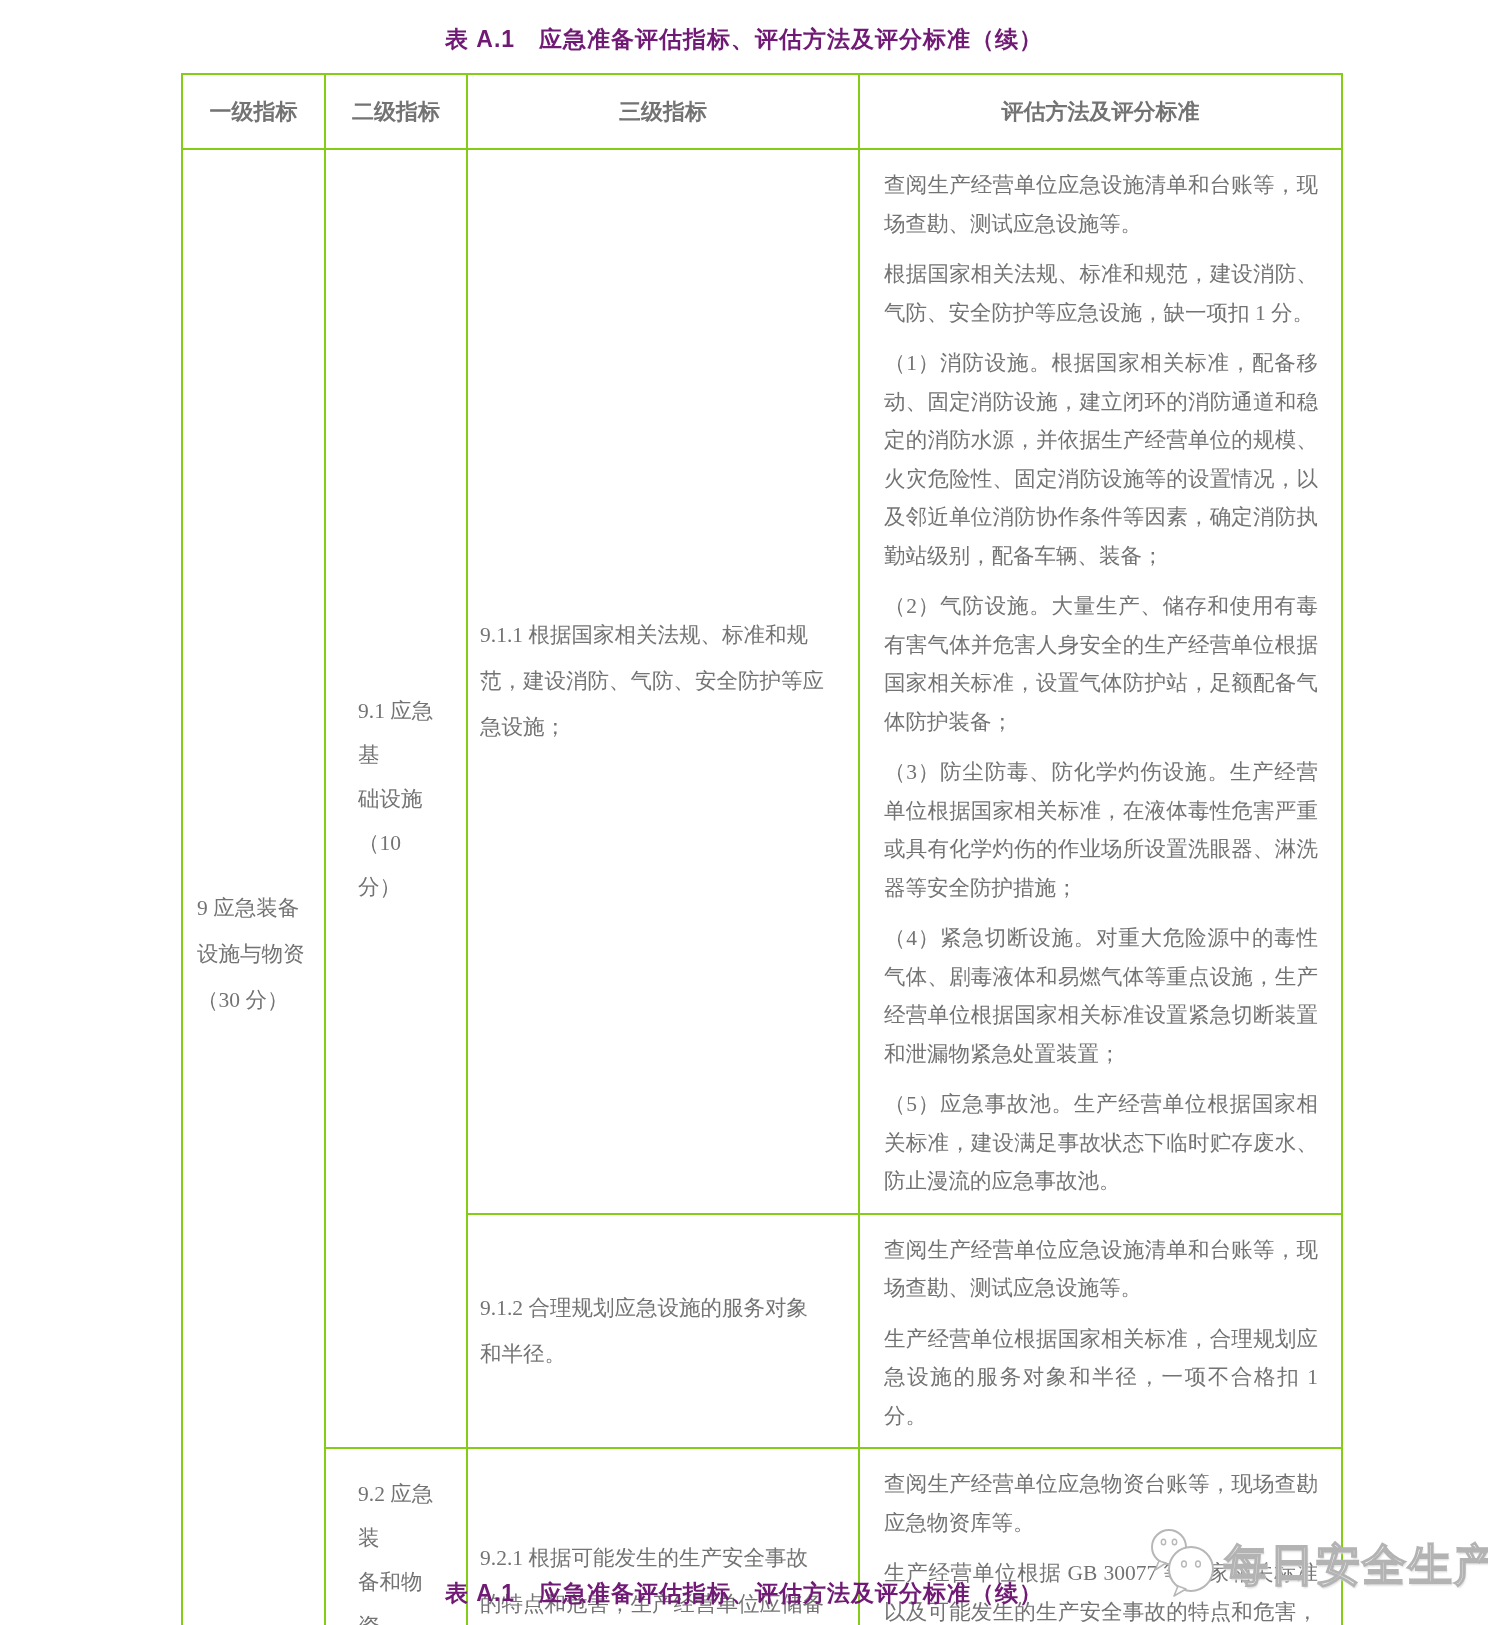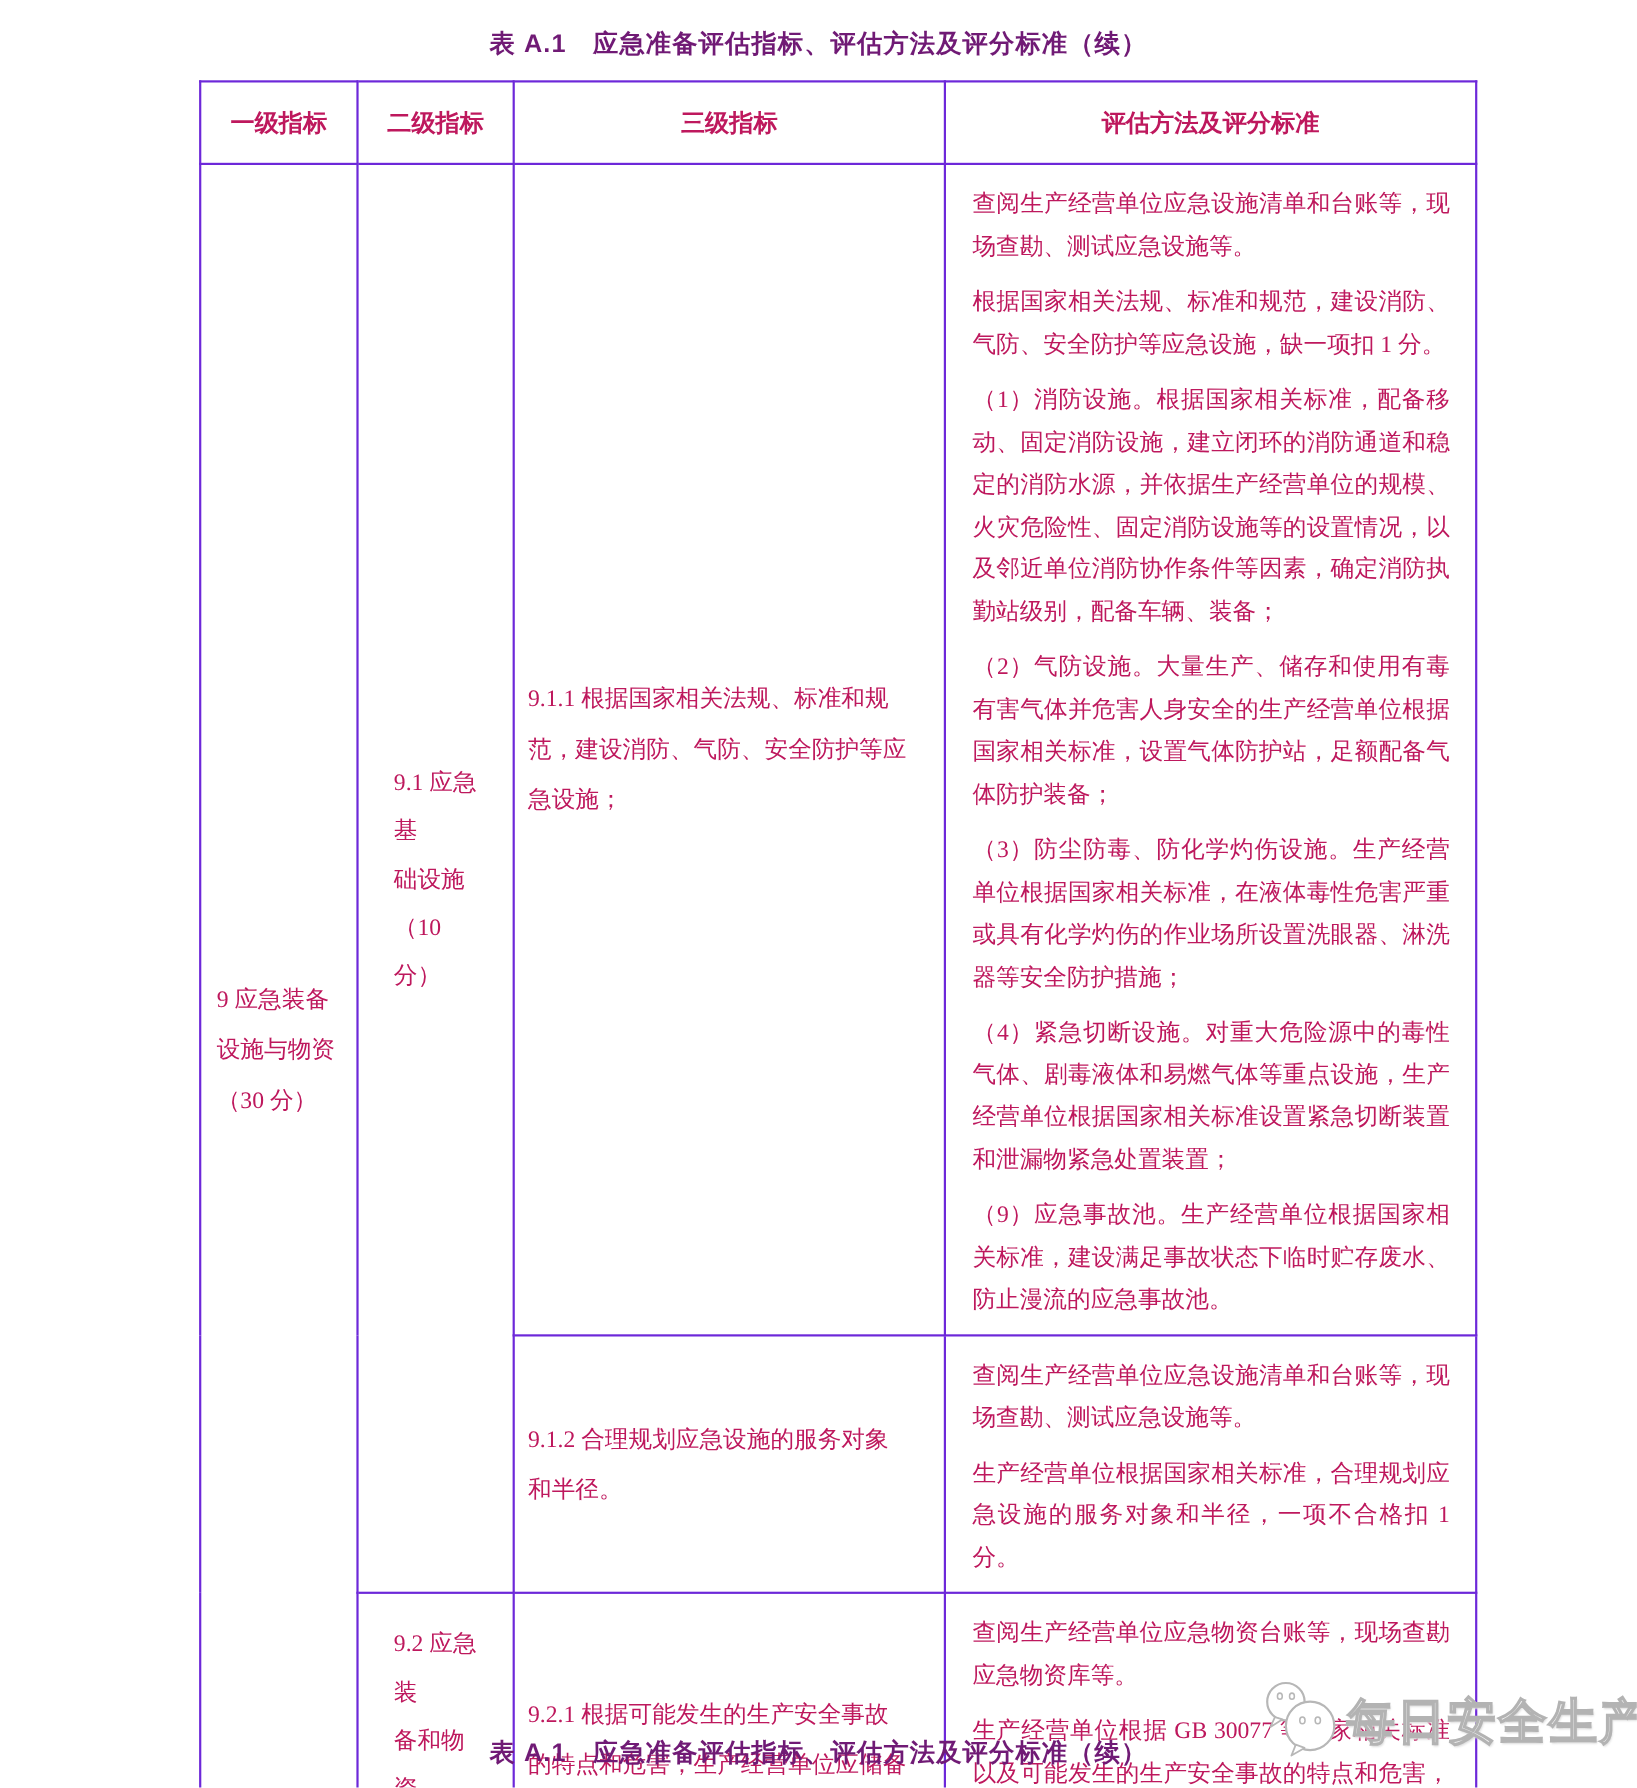--- a/index.html
+++ b/index.html
@@ -31,22 +31,22 @@
   .doc-title.bottom { top: 1578px; }
 
   table.eval {
     position: absolute;
     left: 181px; top: 73px;
     width: 1160px;
     border-collapse: collapse;
     table-layout: fixed;
   }
   table.eval th, table.eval td {
-    border: 2px solid #6d28d9;
-    color: #be185d;
+    border: 2px solid #84cc16;
+    color: #737373;
   }
   table.eval th {
     font-family: "Liberation Sans", sans-serif;
     font-weight: bold;
     font-size: 22px;
     text-align: center;
     vertical-align: middle;
     height: 75px;
     padding: 0;
   }
@@ -126,21 +126,21 @@
       <td class="c3">9.1.1 根据国家相关法规、标准和规
 范，建设消防、气防、安全防护等应
 急设施；</td>
       <td class="c4">
         <p>查阅生产经营单位应急设施清单和台账等，现场查勘、测试应急设施等。</p>
         <p>根据国家相关法规、标准和规范，建设消防、气防、安全防护等应急设施，缺一项扣 1 分。</p>
         <p>（1）消防设施。根据国家相关标准，配备移动、固定消防设施，建立闭环的消防通道和稳定的消防水源，并依据生产经营单位的规模、火灾危险性、固定消防设施等的设置情况，以及邻近单位消防协作条件等因素，确定消防执勤站级别，配备车辆、装备；</p>
         <p>（2）气防设施。大量生产、储存和使用有毒有害气体并危害人身安全的生产经营单位根据国家相关标准，设置气体防护站，足额配备气体防护装备；</p>
         <p>（3）防尘防毒、防化学灼伤设施。生产经营单位根据国家相关标准，在液体毒性危害严重或具有化学灼伤的作业场所设置洗眼器、淋洗器等安全防护措施；</p>
         <p>（4）紧急切断设施。对重大危险源中的毒性气体、剧毒液体和易燃气体等重点设施，生产经营单位根据国家相关标准设置紧急切断装置和泄漏物紧急处置装置；</p>
-        <p>（9）应急事故池。生产经营单位根据国家相关标准，建设满足事故状态下临时贮存废水、防止漫流的应急事故池。</p>
+        <p>（5）应急事故池。生产经营单位根据国家相关标准，建设满足事故状态下临时贮存废水、防止漫流的应急事故池。</p>
       </td>
     </tr>
     <tr class="r2">
       <td class="c3">9.1.2 合理规划应急设施的服务对象
 和半径。</td>
       <td class="c4">
         <p>查阅生产经营单位应急设施清单和台账等，现场查勘、测试应急设施等。</p>
         <p>生产经营单位根据国家相关标准，合理规划应急设施的服务对象和半径，一项不合格扣 1 分。</p>
       </td>
     </tr>

